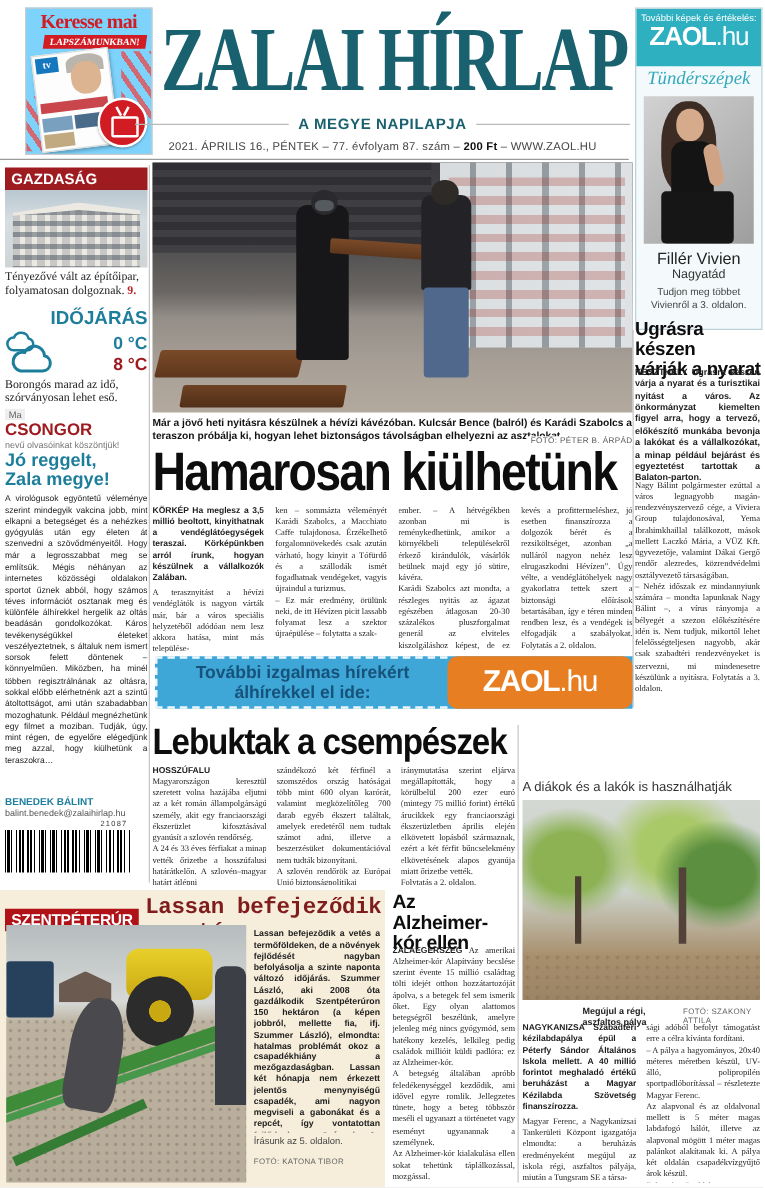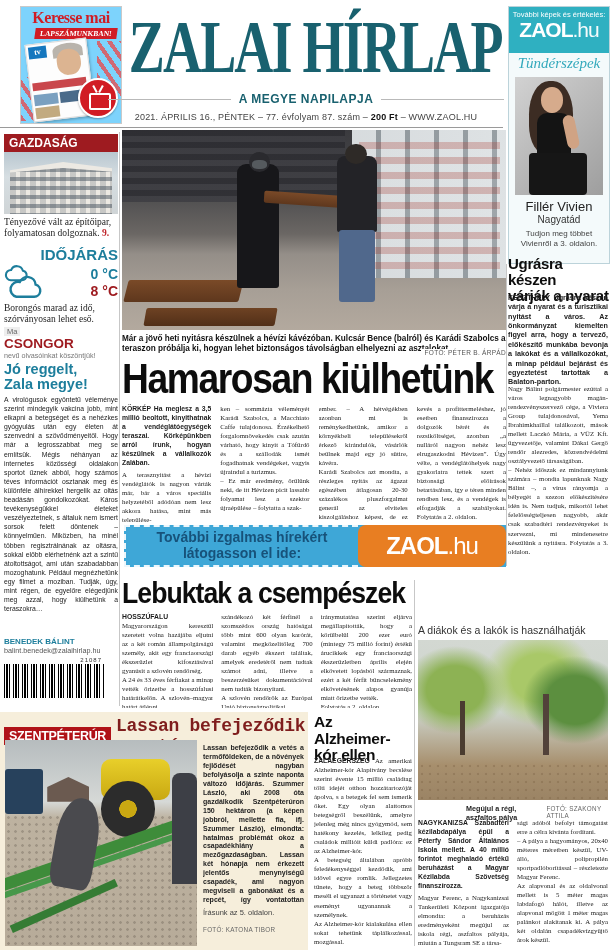--- a/index.html
+++ b/index.html
@@ -286,21 +286,21 @@
     <div class="col serif just"><p class="colp lead-b sans">KÖRKÉP Ha meglesz a 3,5 millió beoltott, kinyithatnak a vendéglátóegységek teraszai. Körképünkben arról írunk, hogyan készülnek a vállalkozók Zalában.</p><p class="colp">A terasznyitást a hévízi vendéglátók is nagyon várták már, bár a város speciális helyzetéből adódóan nem lesz akkora hatása, mint más települése-</p></div>
     <div class="col serif just">ken – sommázta véleményét Karádi Szabolcs, a Macchiato Caffe tulajdonosa. Érzékelhető forgalomnövekedés csak azután várható, hogy kinyit a Tófürdő és a szállodák ismét fogadhatnak vendégeket, vagyis újraindul a turizmus.
 – Ez már eredmény, örülünk neki, de itt Hévízen picit lassabb folyamat lesz a szektor újraépülése – folytatta a szak-</div>
     <div class="col serif just">ember. – A hétvégékben azonban mi is reménykedhetünk, amikor a környékbeli településekről érkező kirándulók, vásárlók beülnek majd egy jó sütire, kávéra.
 Karádi Szabolcs azt mondta, a részleges nyitás az ágazat egészében átlagosan 20-30 százalékos pluszforgalmat generál az elviteles kiszolgáláshoz képest, de ez még mindig</div>
     <div class="col serif just">kevés a profittermeléshez, jó esetben finanszírozza a dolgozók bérét és a rezsiköltséget, azonban „a nulláról nagyon nehéz lesz elrugaszkodni Hévízen”. Úgy vélte, a vendéglátóhelyek nagy gyakorlatra tettek szert a biztonsági előírások betartásában, így e téren minden rendben lesz, és a vendégek is elfogadják a szabályokat. Folytatás a 2. oldalon.</div>
   </div>
 
   <div class="abs banner">
     <div class="banner-left">
-      <div class="banner-text">További izgalmas hírekért látogasson el ide:</div>
+      <div class="banner-text">További izgalmas hírekért álhírekkel el ide:</div>
     </div>
     <div class="banner-logo">
         <span>ZAOL</span>
         <span class="lite">.hu</span>
       </div>
   </div>
 
   <div class="abs smg-headline"><span class="hx">Lebuktak a csempészek</span></div>
   <div class="abs smg-cols">
     <div class="col serif just"><b class="sans">HOSSZÚFALU</b><span> Magyarországon keresztül szeretett volna hazájába eljutni az a két román állampolgárságú személy, akit egy franciaországi ékszerüzlet kifosztásával gyanúsít a szlovén rendőrség.

